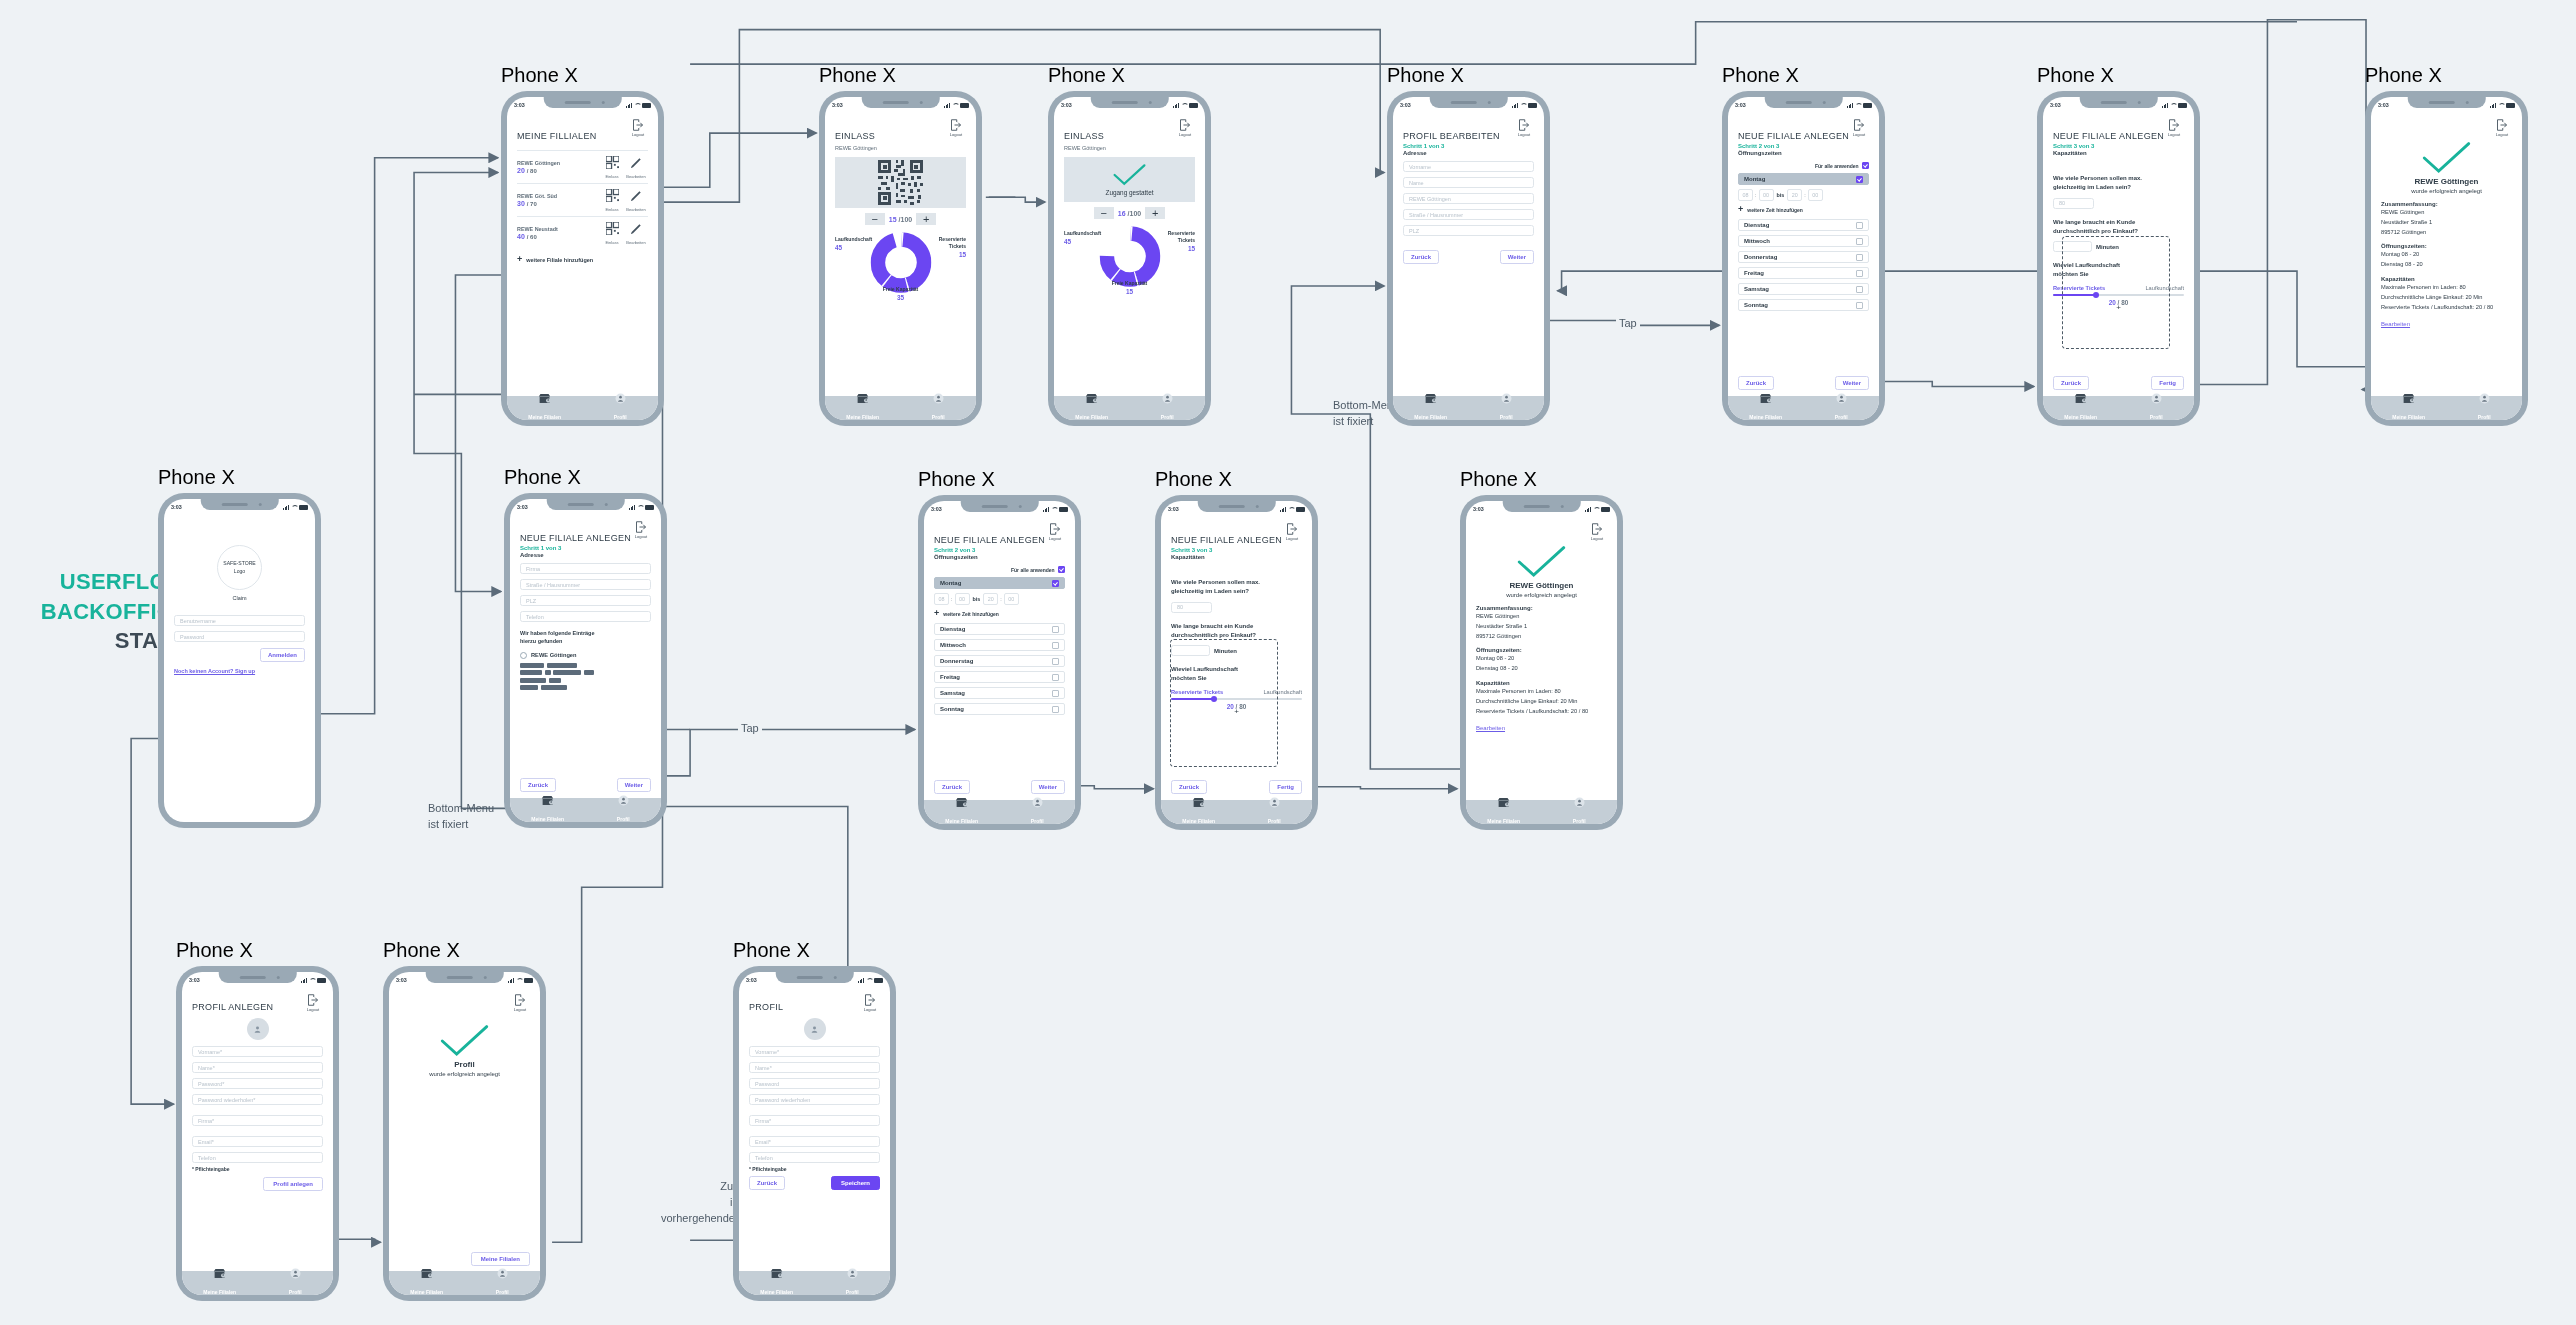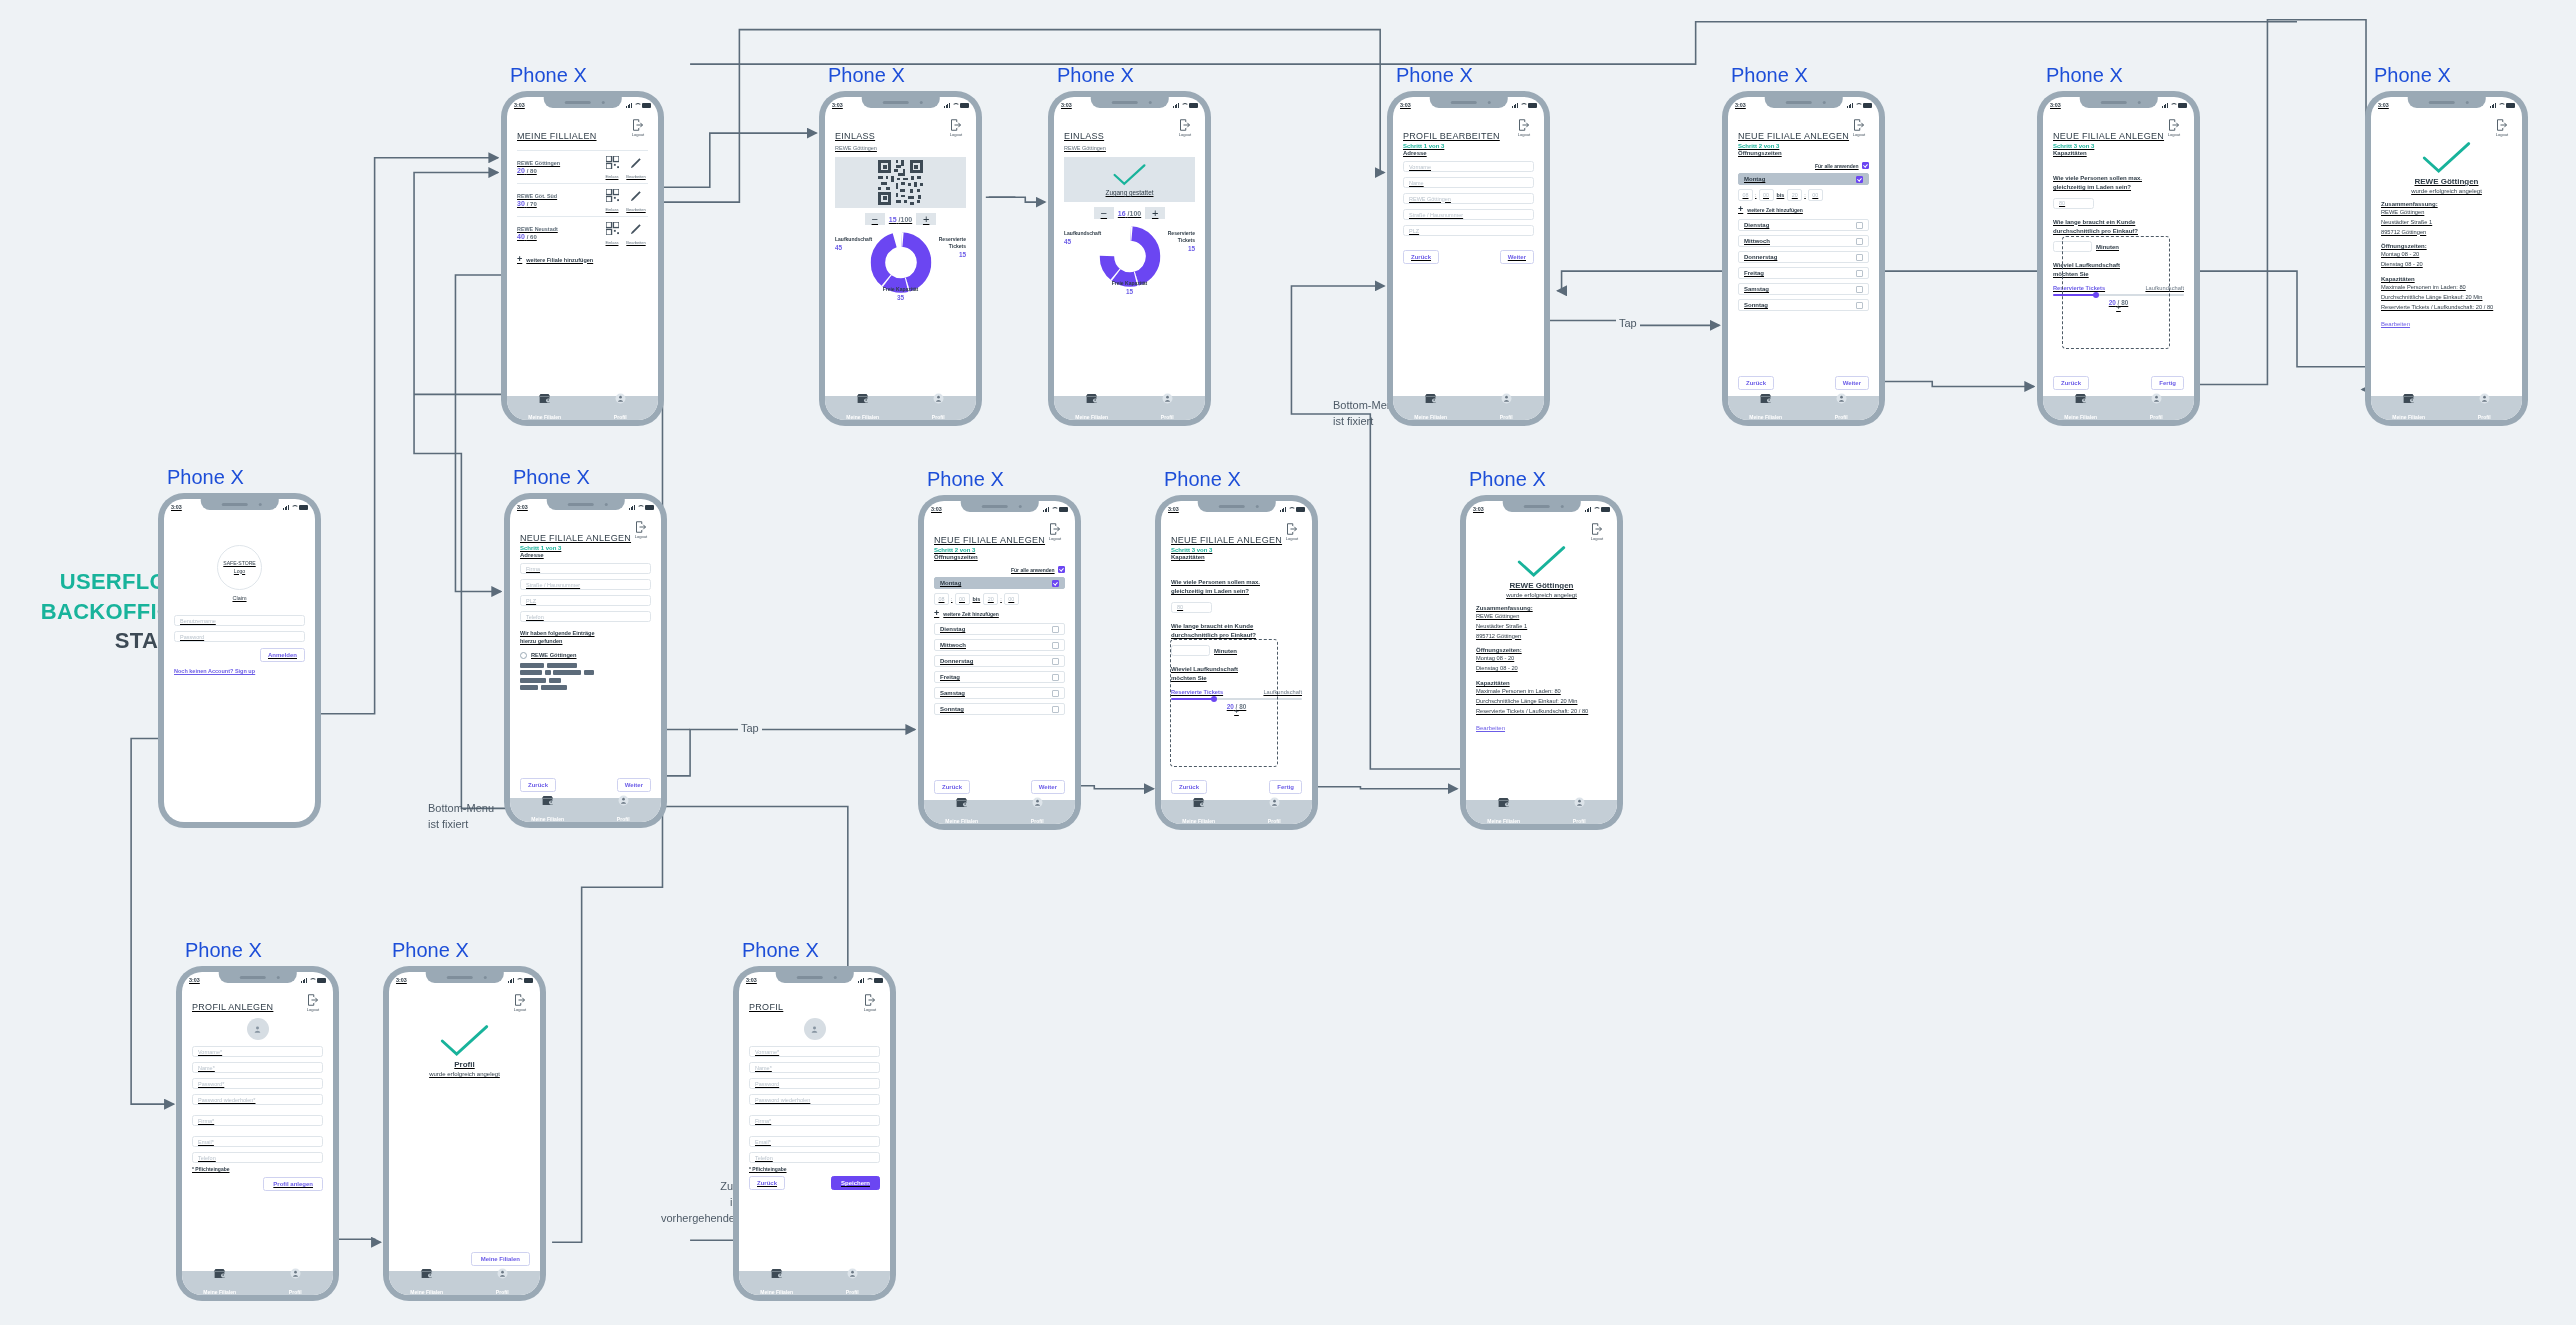--- a/index.html
+++ b/index.html
@@ -14,25 +14,25 @@
   .flow-title .l1,.flow-title .l2{color:#18b39b;font-weight:bold;font-size:22px;letter-spacing:0.3px;}
   .flow-title .l3{color:#3d4a55;font-weight:bold;font-size:22px;letter-spacing:0.3px;}
 
   
   .annot{position:absolute;color:#4d5a66;font-size:11px;line-height:1.45;}
   .annot.right{text-align:right;}
   .tap-lbl{position:absolute;color:#4d5a66;font-size:11px;background:#eef2f5;padding:0 3px;}
 
   
   .phone{position:absolute;}
-  .phone-label{position:absolute;left:9px;top:-27px;color:#1d4ed8;font-size:20px;}
+  .phone-label{position:absolute;left:0;top:-27px;color:#000000;font-size:20px;}
   .frame{position:absolute;left:0;top:0;width:100%;height:100%;
          background:#9aa9b5;border-radius:26px;padding:6px;box-sizing:border-box;}
   .screen{position:relative;width:100%;height:100%;background:#fff;border-radius:20px;overflow:hidden;
-          display:flex;flex-direction:column;text-decoration:underline;}
+          display:flex;flex-direction:column;}
   .notch{position:absolute;left:50%;transform:translateX(-50%);top:0;width:52%;height:11px;
          background:#9aa9b5;border-bottom-left-radius:9px;border-bottom-right-radius:9px;z-index:5;}
   .notch i{position:absolute;left:28%;top:4px;width:26px;height:3px;background:#7f8e9b;border-radius:2px;}
   .notch b{position:absolute;right:22%;top:4px;width:3px;height:3px;background:#7f8e9b;border-radius:50%;}
   .statusbar{position:relative;height:14px;flex:0 0 auto;display:flex;align-items:center;
              justify-content:space-between;padding:2px 7px 0 7px;box-sizing:border-box;z-index:6;}
   .statusbar .clock{font-size:5.4px;color:#2d3a45;font-weight:bold;}
   .statusbar .icons{display:flex;align-items:flex-end;gap:2px;}
   .sig{display:flex;align-items:flex-end;gap:0.6px;}
   .sig i{width:1px;background:#2d3a45;display:block;}

